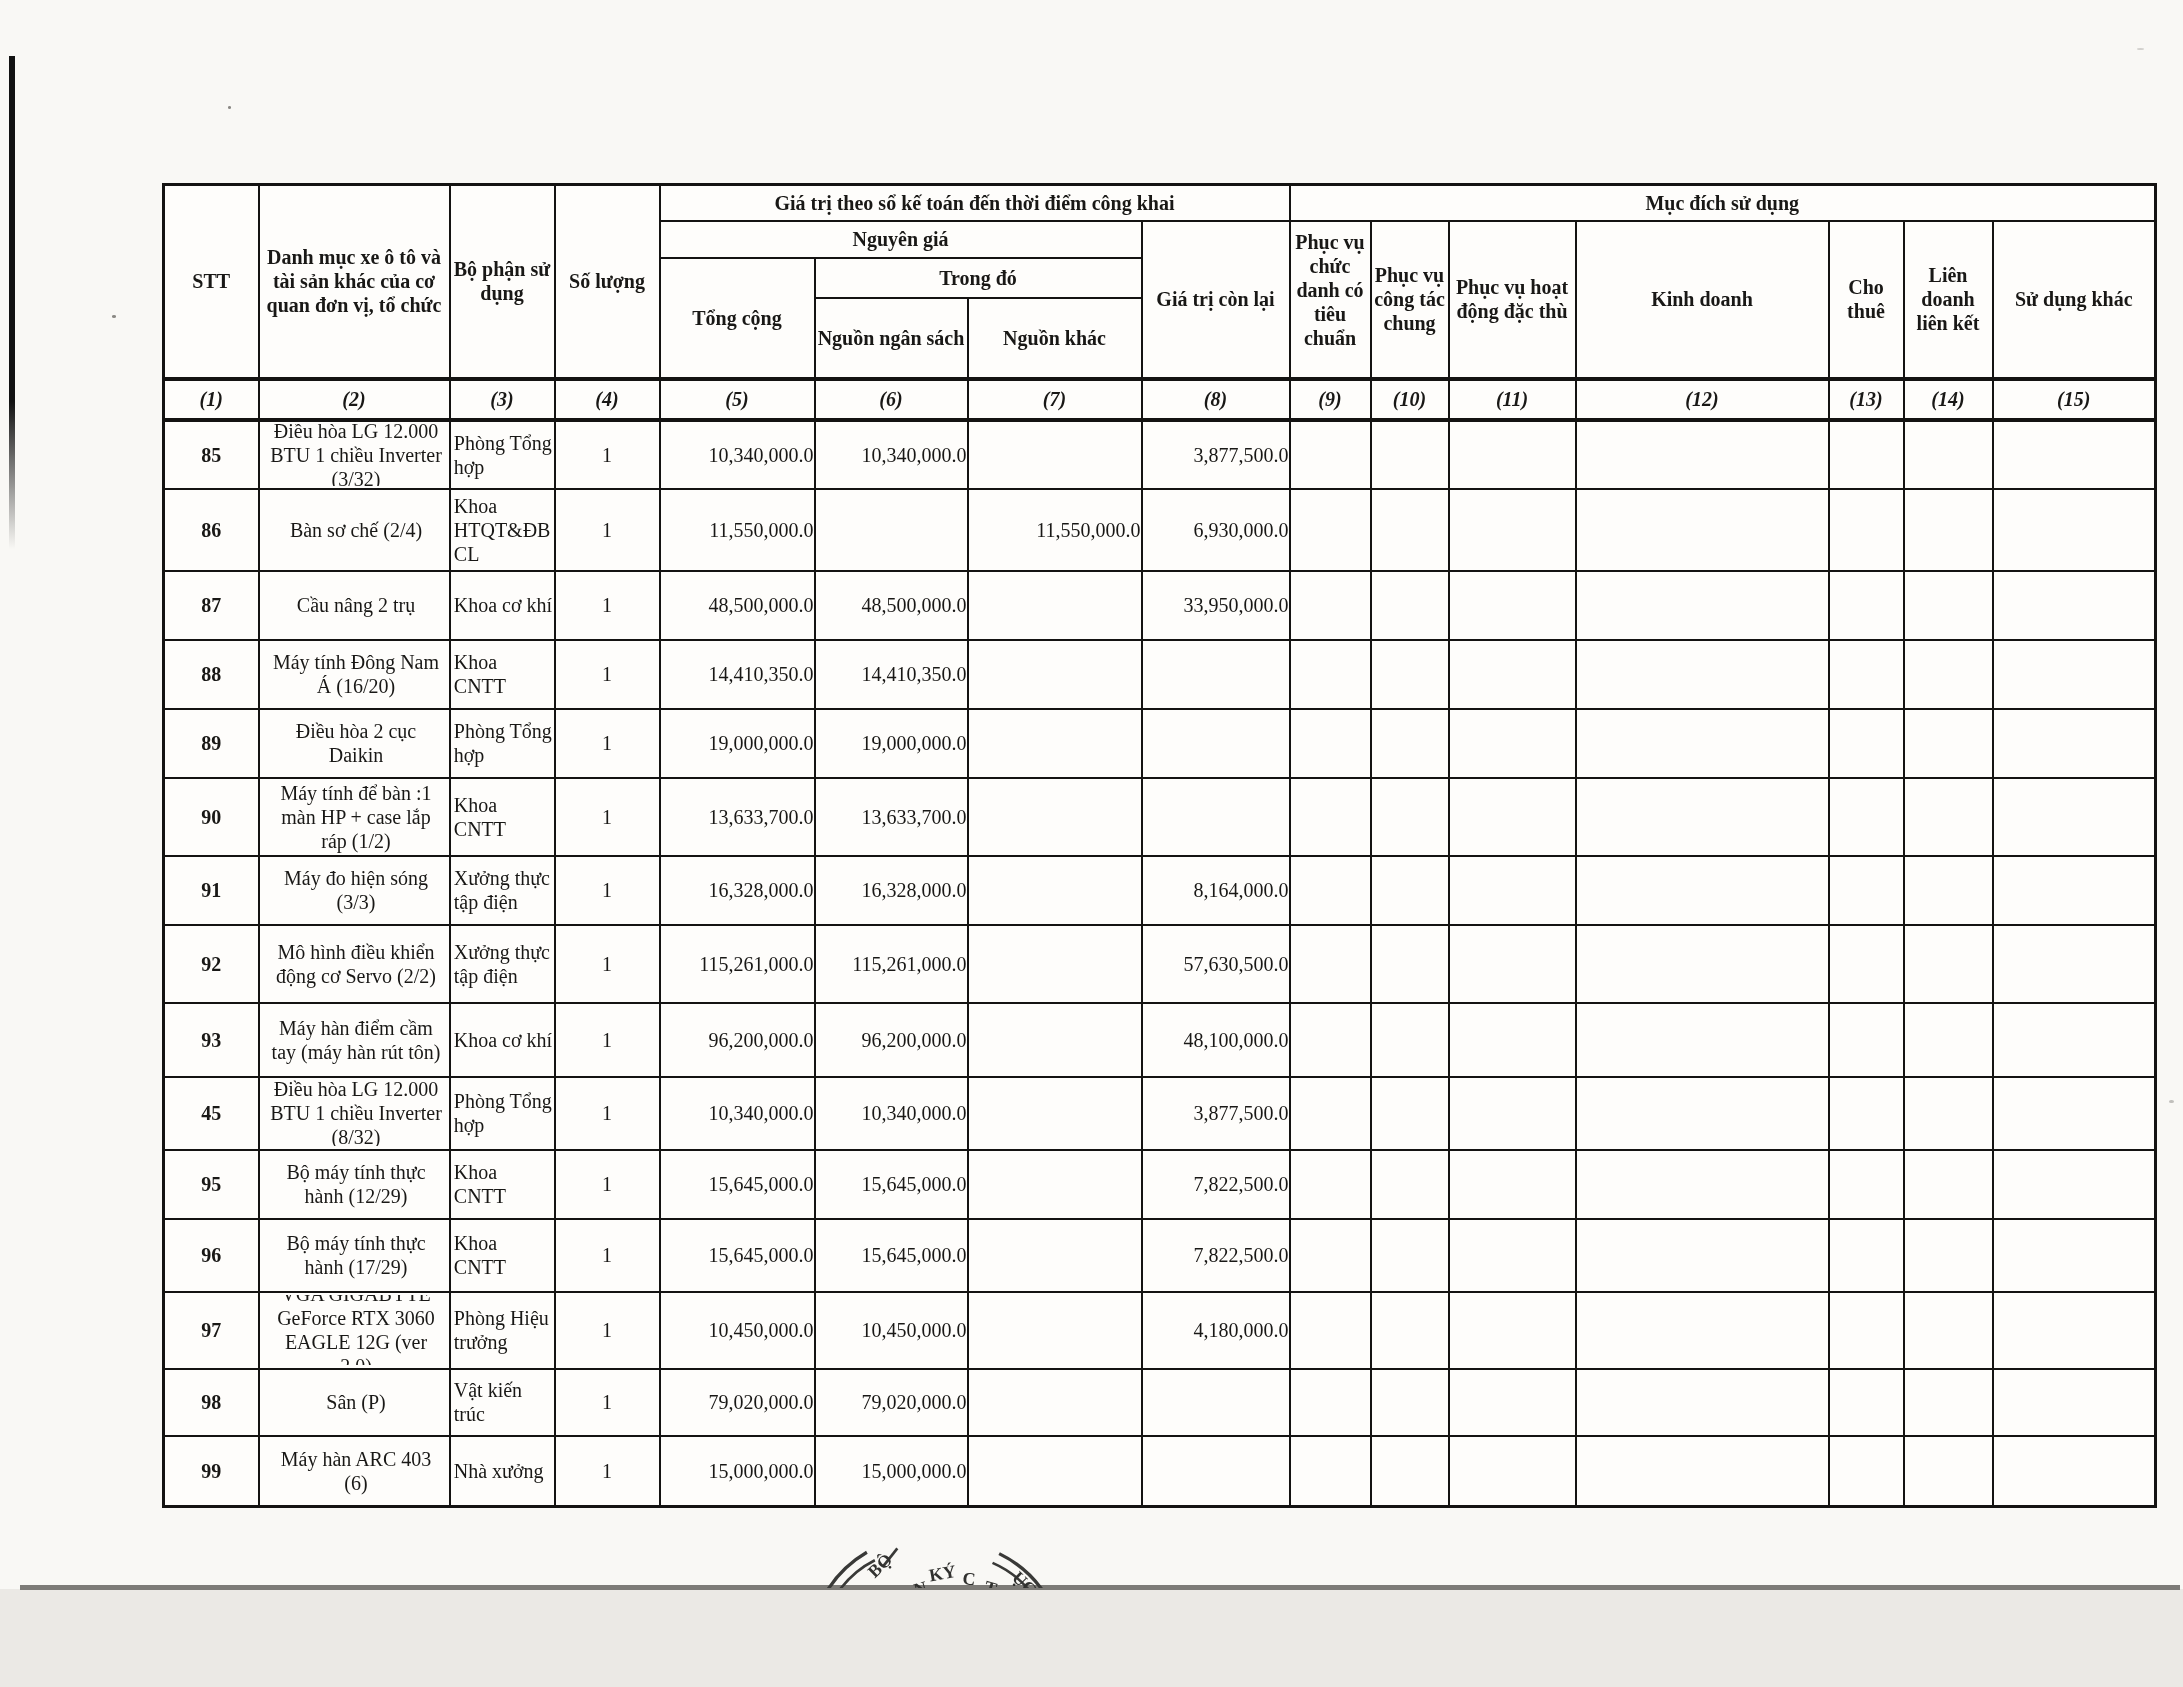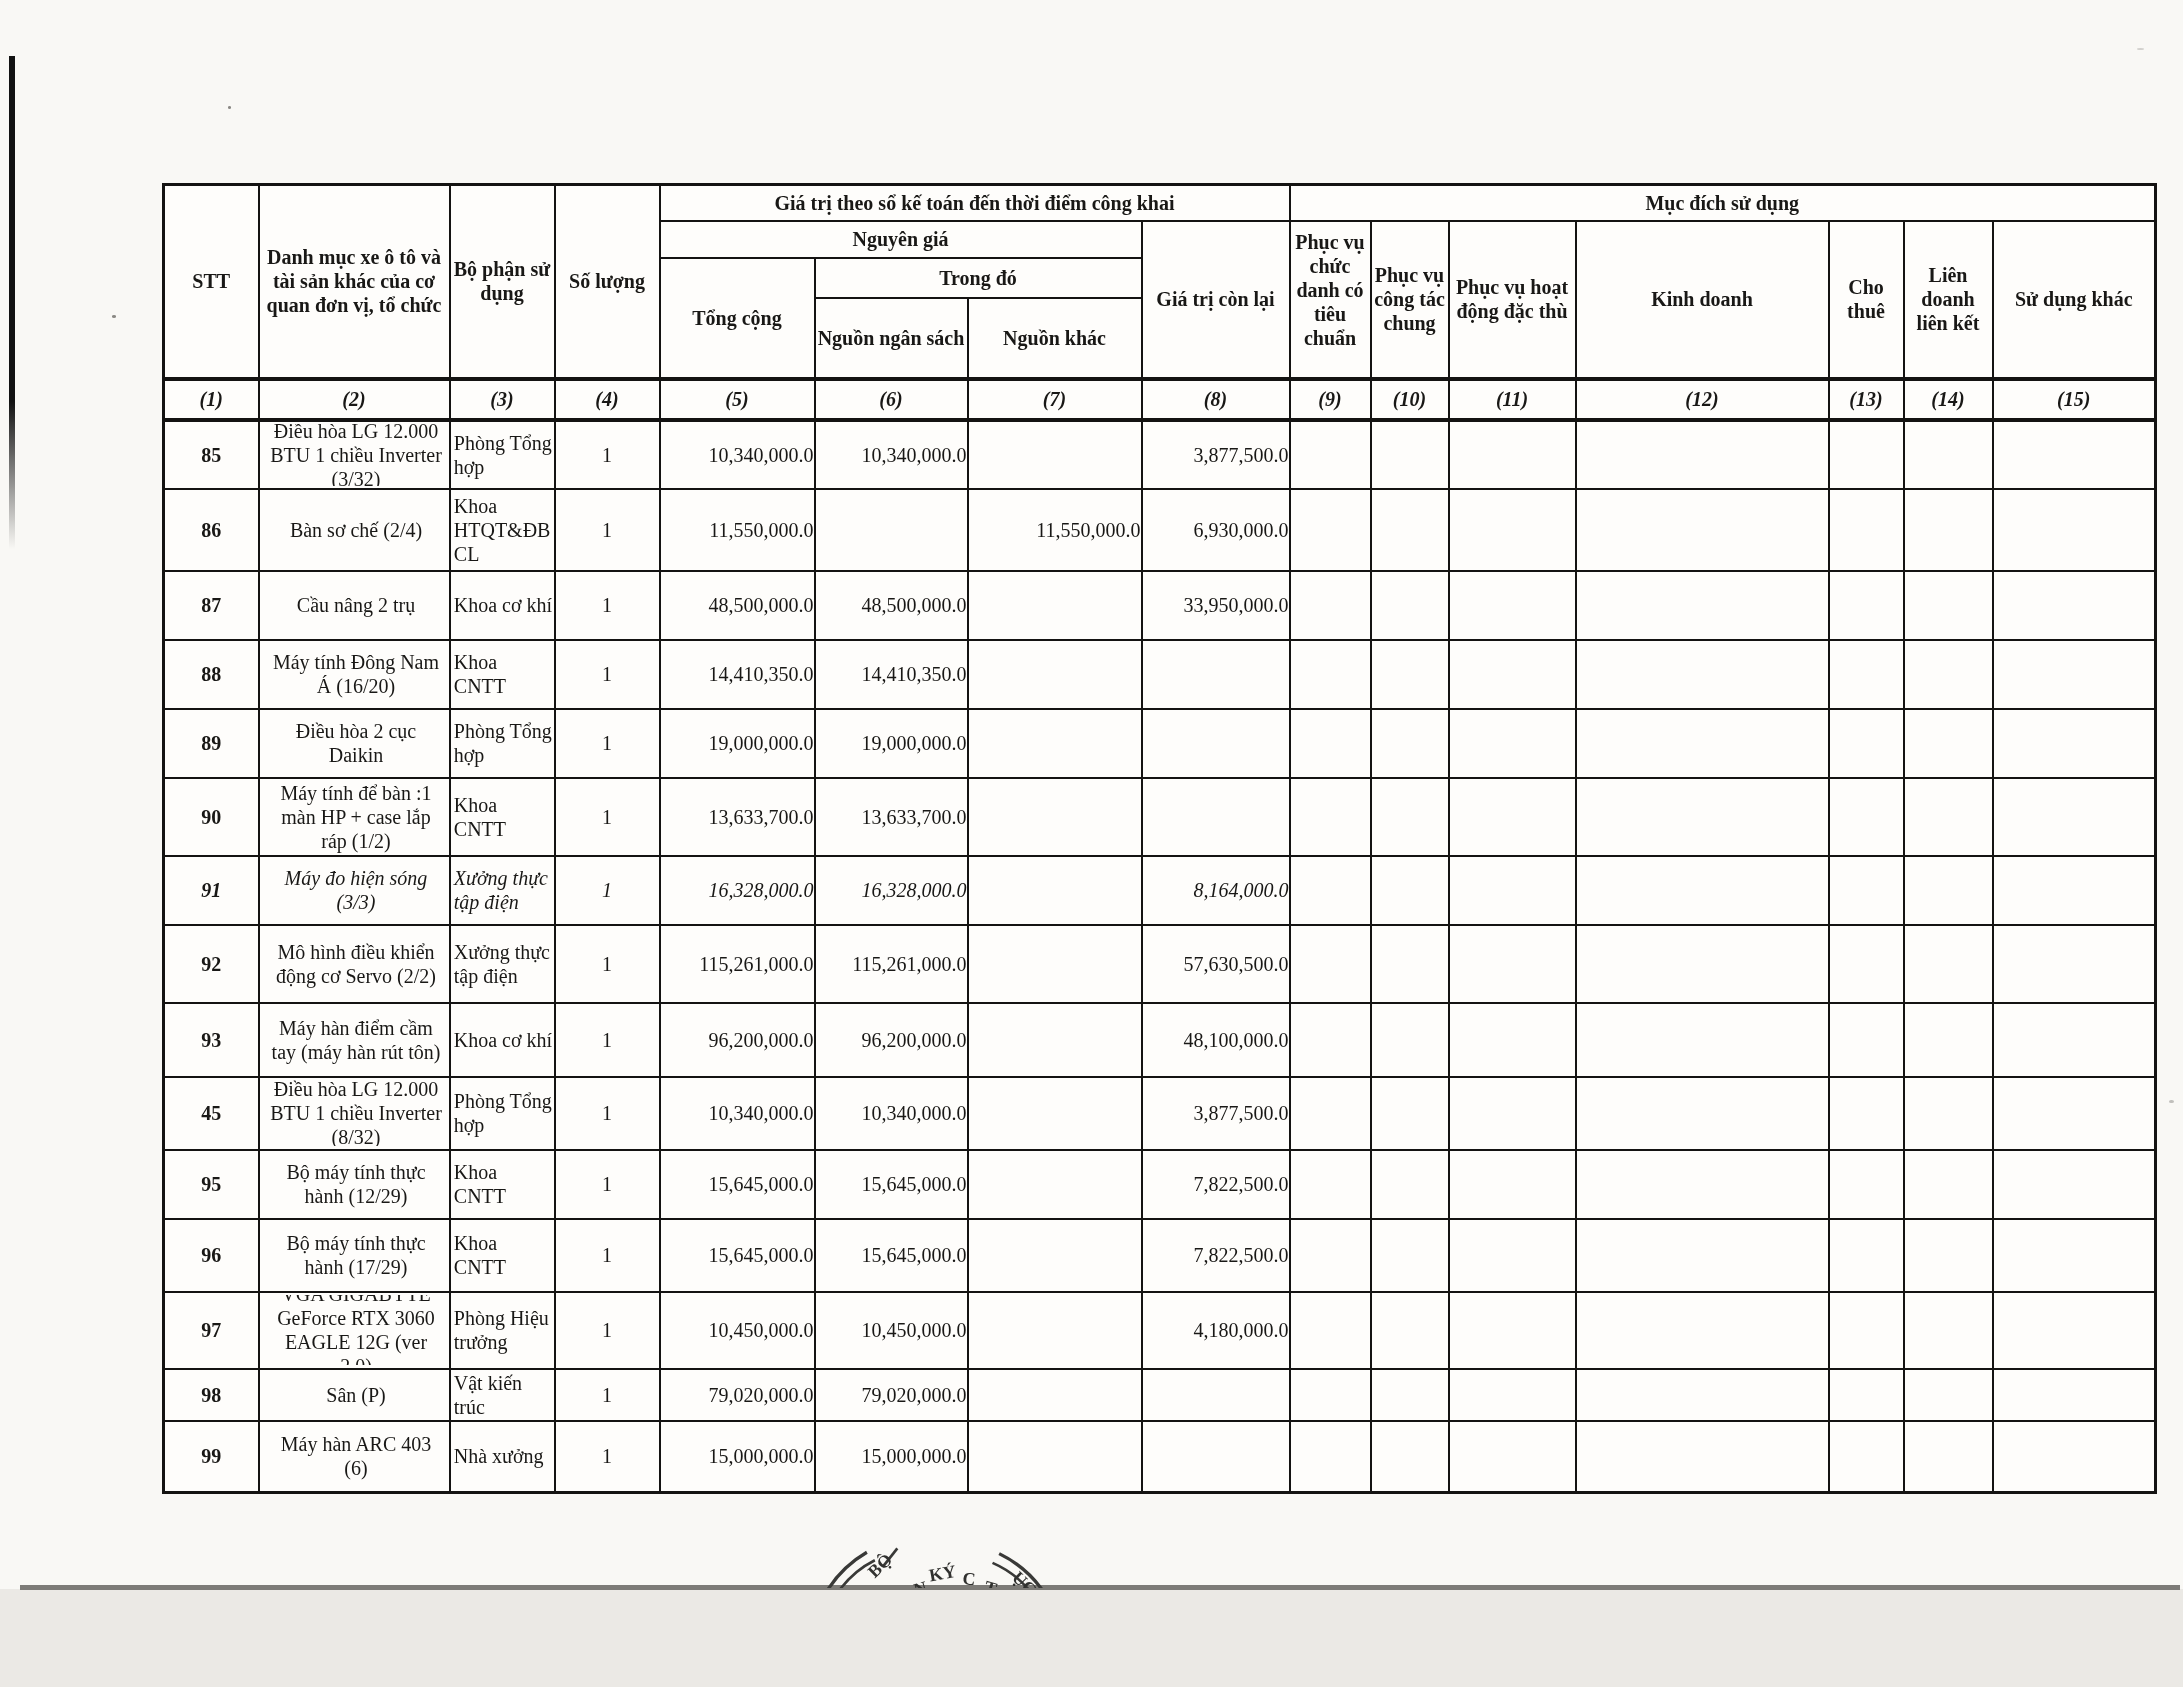--- a/index.html
+++ b/index.html
@@ -262,21 +262,21 @@
       <td class="money"></td>
       <td class="money"></td>
       <td></td>
       <td></td>
       <td></td>
       <td></td>
       <td></td>
       <td></td>
       <td></td>
     </tr>
-        <tr style="height: 69px; font-style: italic;">
+        <tr style="height: 69px;">
       <td class="c-stt">91</td>
       <td class="c-name">
             <div class="namewrap">Máy đo hiện sóng (3/3)</div>
           </td>
       <td class="c-dept">
             <div class="deptwrap">Xưởng thực tập điện</div>
           </td>
       <td class="c-qty">1</td>
       <td class="money">16,328,000.0</td>
       <td class="money">16,328,000.0</td>
@@ -409,21 +409,21 @@
       <td class="money"></td>
       <td class="money">4,180,000.0</td>
       <td></td>
       <td></td>
       <td></td>
       <td></td>
       <td></td>
       <td></td>
       <td></td>
     </tr>
-        <tr style="height: 52px;">
+        <tr style="height: 67px;">
       <td class="c-stt">98</td>
       <td class="c-name">
             <div class="namewrap">Sân (P)</div>
           </td>
       <td class="c-dept">
             <div class="deptwrap">Vật kiến trúc</div>
           </td>
       <td class="c-qty">1</td>
       <td class="money">79,020,000.0</td>
       <td class="money">79,020,000.0</td>

